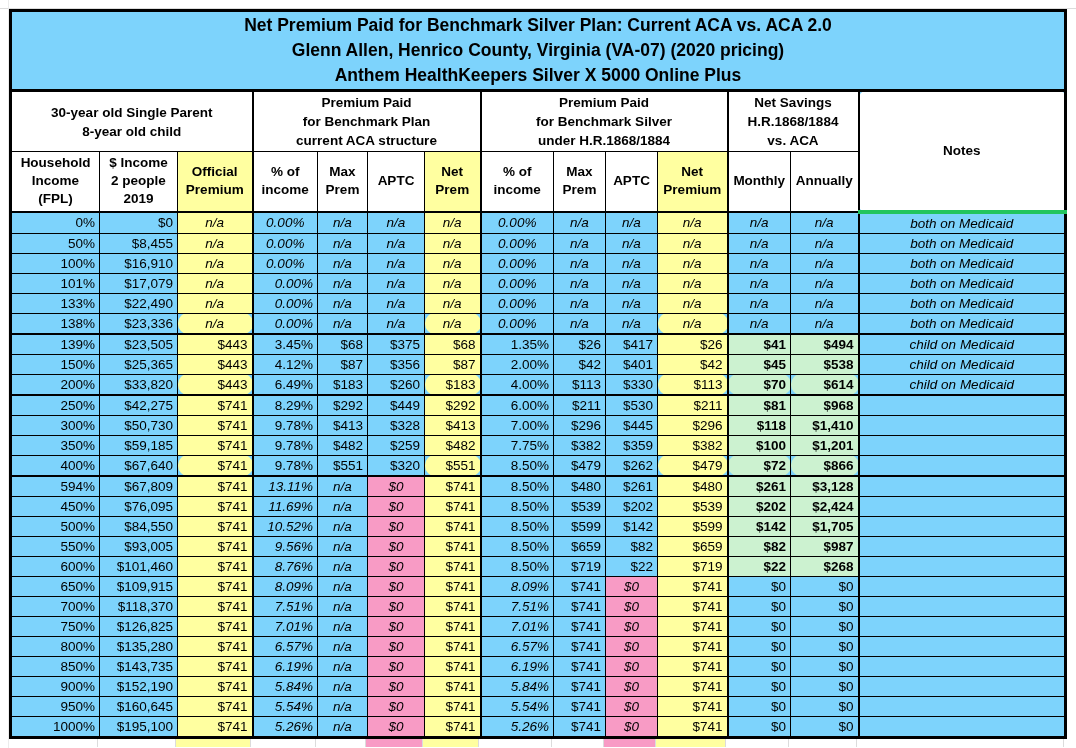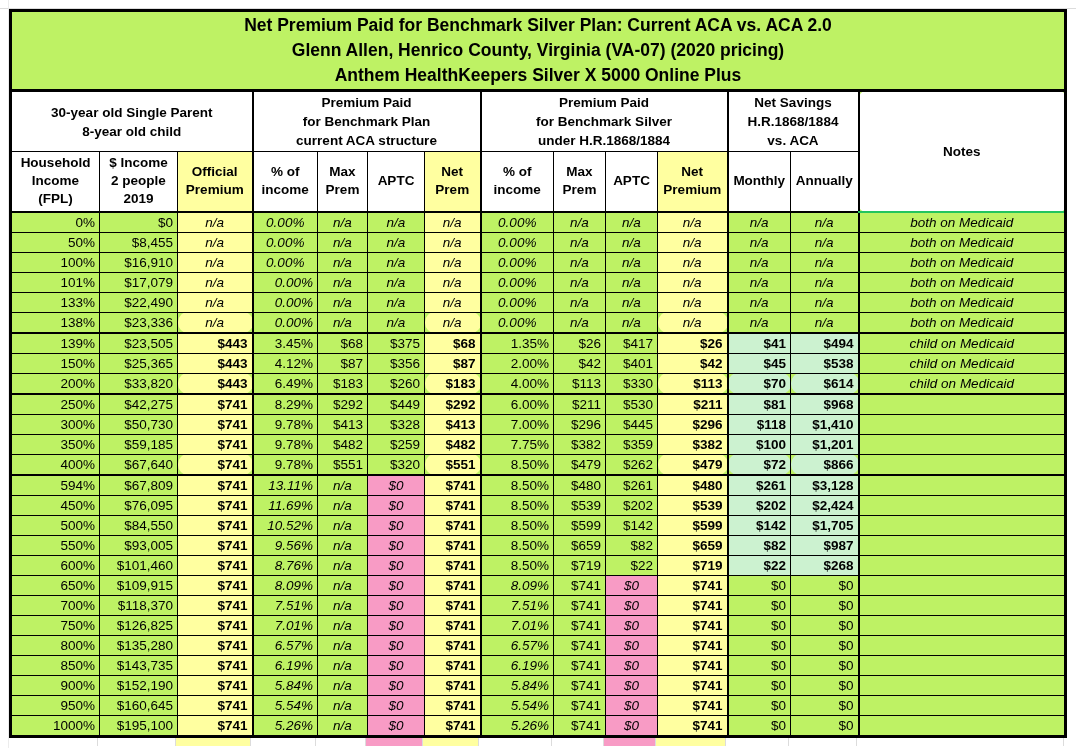--- a/index.html
+++ b/index.html
@@ -6,36 +6,36 @@
   body{
     width:1076px;height:748px;position:relative;overflow:hidden;
     background:#ffffff;
     font-family:"Liberation Sans", sans-serif;
   }
   .gridline-top{position:absolute;top:8px;left:0;width:1076px;height:1px;background:#dcdcdc;}
   .gridline-left{position:absolute;top:0;left:8px;width:1px;height:748px;background:#ececec;}
   .sheet{position:absolute;left:9px;top:9px;}
   .strip{display:flex;height:8px;}
   .strip .sc{border-right:1px solid #dcdcdc;height:100%;box-sizing:border-box;}
-  table{border-collapse:collapse;table-layout:fixed;border:3px solid #000;background:#bef264;}
+  table{border-collapse:collapse;table-layout:fixed;border:3px solid #000;background:#7dd3fc;}
   th,td{border:1px solid #000;overflow:hidden;box-sizing:border-box;}
   .title-cell{border-bottom:3px solid #000;}
   .title-line{font-weight:bold;font-size:17.5px;line-height:25px;text-align:center;white-space:nowrap;}
   .group-row th{font-weight:bold;font-size:13.5px;line-height:19px;text-align:center;vertical-align:middle;height:60px;background:#fff;}
   .colhead-row th{font-weight:bold;font-size:13.5px;line-height:18px;text-align:center;vertical-align:middle;height:60px;white-space:pre-line;border-bottom:2px solid #000;background:#fff;padding:0 1px;}
-  .notes-head{border-bottom:2px solid #22c55e;border-radius:7px;}
+  .notes-head{border-bottom:4px solid #22c55e;border-radius:7px;}
   tbody tr{height:19px;}
   tbody td{font-size:13.5px;line-height:19px;padding:0 4px;white-space:nowrap;}
   
   .n{text-align:right;}
   .ni{text-align:right;font-style:italic;}
   .nc{text-align:center;font-style:italic;}
   .na{text-align:center;font-style:italic;}
   .nay{text-align:center;font-style:italic;background:var(--yellow);}
-  .yb{text-align:right;font-weight:bold;background:var(--yellow);}
+  .yb{text-align:right;font-weight:normal;background:var(--yellow);}
   .p0{text-align:center;font-style:italic;background:var(--pink);}
   .gb{text-align:right;font-weight:bold;background:var(--green);}
   .z{text-align:right;}
   .note{text-align:center;font-style:italic;}
   .yhead{background:var(--yellow) !important;}
   .b2r{border-right:2px solid #000;}
   tr.thick td{border-bottom:2px solid #000;border-radius:10px;}
 </style>
 </head>
 <body>

